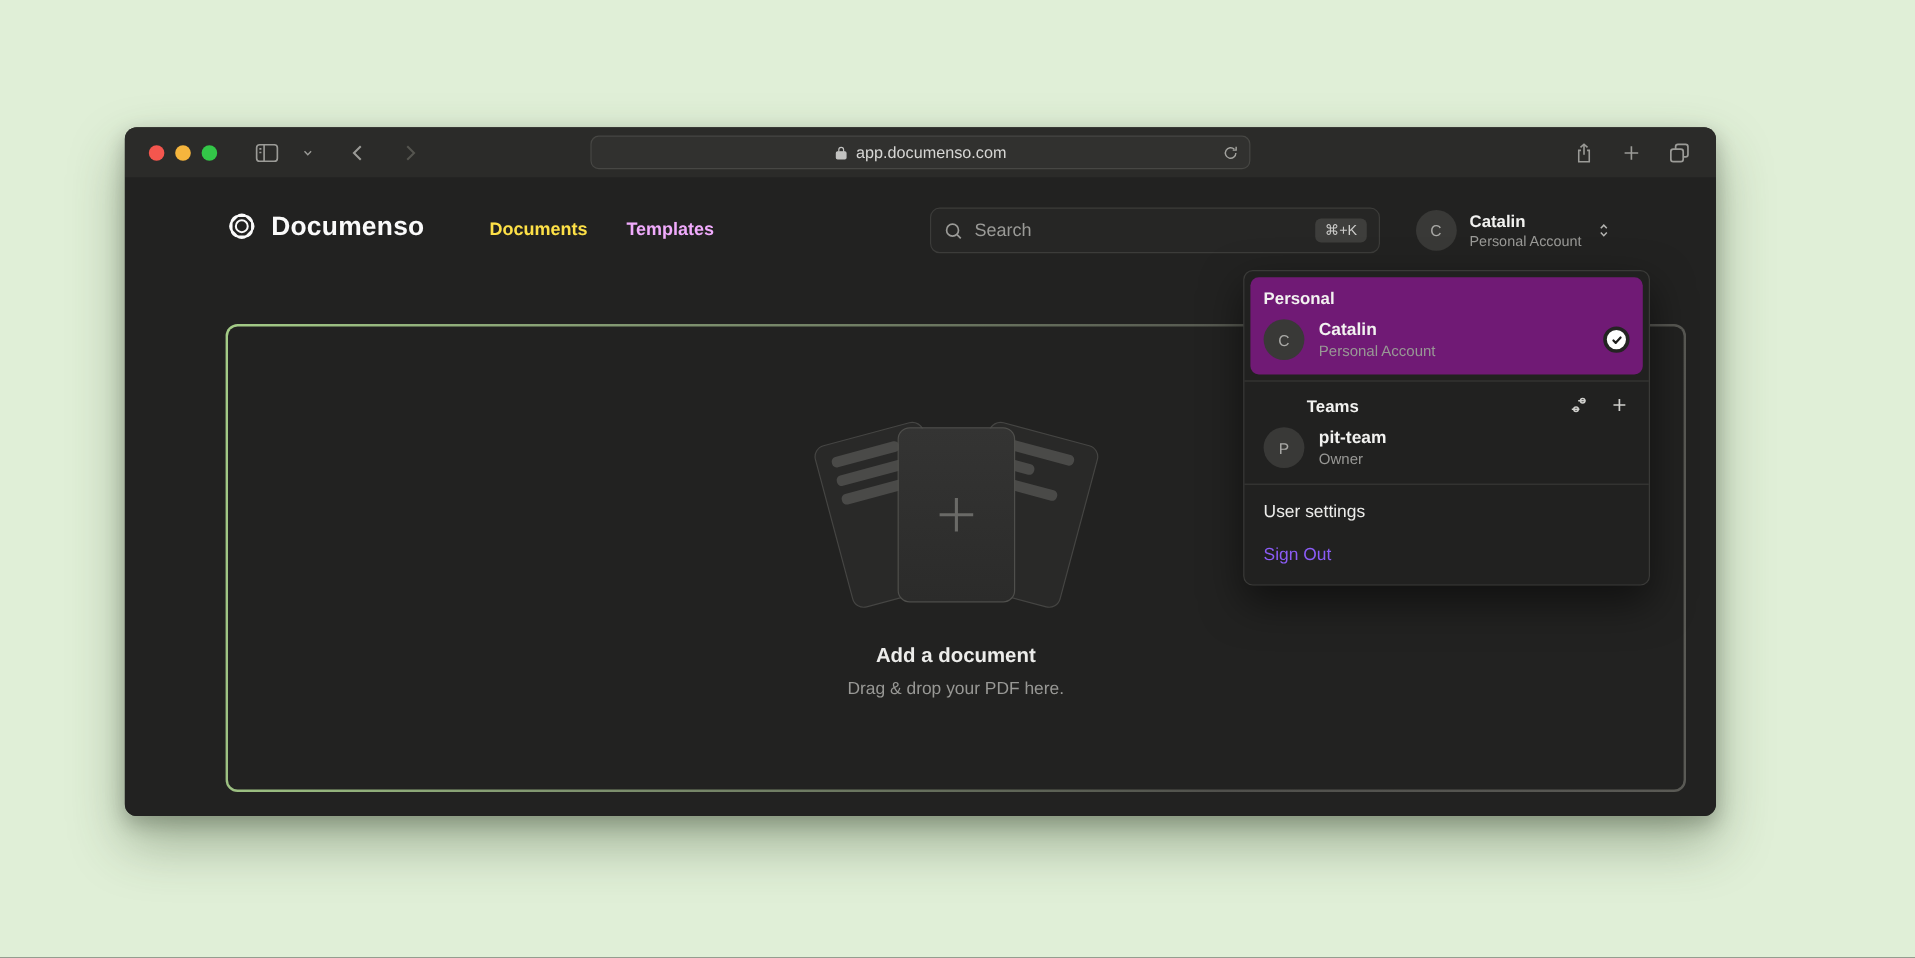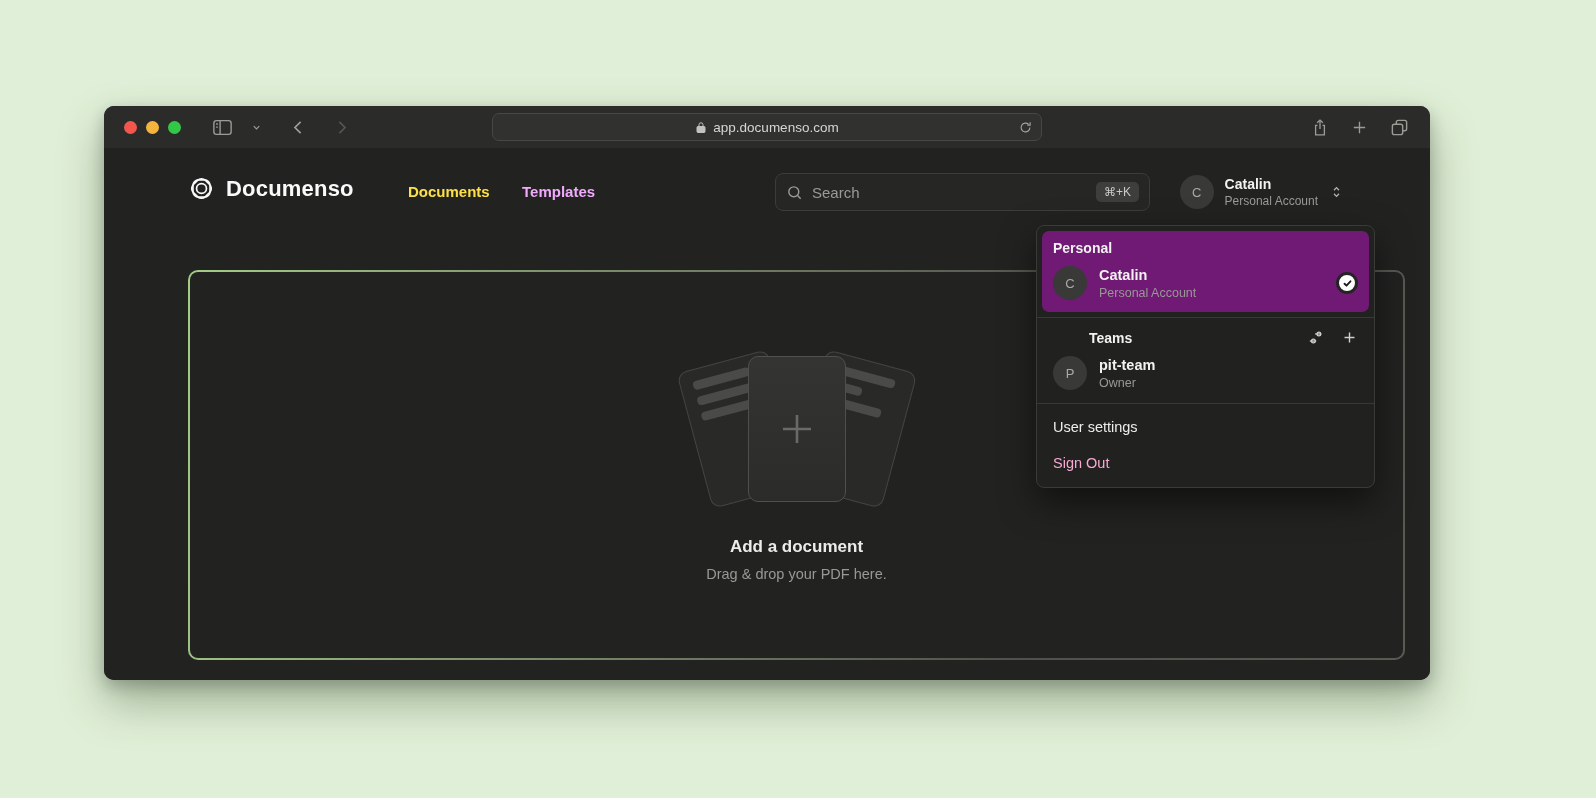--- a/index.html
+++ b/index.html
@@ -120,21 +120,21 @@
   .check-badge {
     width:22px; height:22px; border-radius:50%; background:#ffffff;
     border:3px solid #242423; display:flex; align-items:center; justify-content:center;
   }
   .dd-divider { height:1px; background:#383836; }
   .dd-teams { padding:11px 16px 13px; }
   .dd-teams-head { display:flex; align-items:center;margin-left:36px; }
   .dd-teams-head .spacer { flex:1; }
   .dd-icon-btn { color:#cfcfcc; display:flex; margin-left:17px; cursor:pointer; }
   .dd-item { padding:10px 16px; font-size:14.5px; color:#ededeb; cursor:pointer; }
-  .dd-item.destructive { color:#f9a8d4; }
+  .dd-item.destructive { color:#8b5cf6; }
   .dd-items-block { padding-top:5px; }
 </style>
 </head>
 <body>
 
 <div class="window">
 
   <div class="titlebar">
     <div class="traffic">
       <span style="background:#f4564e"></span>

